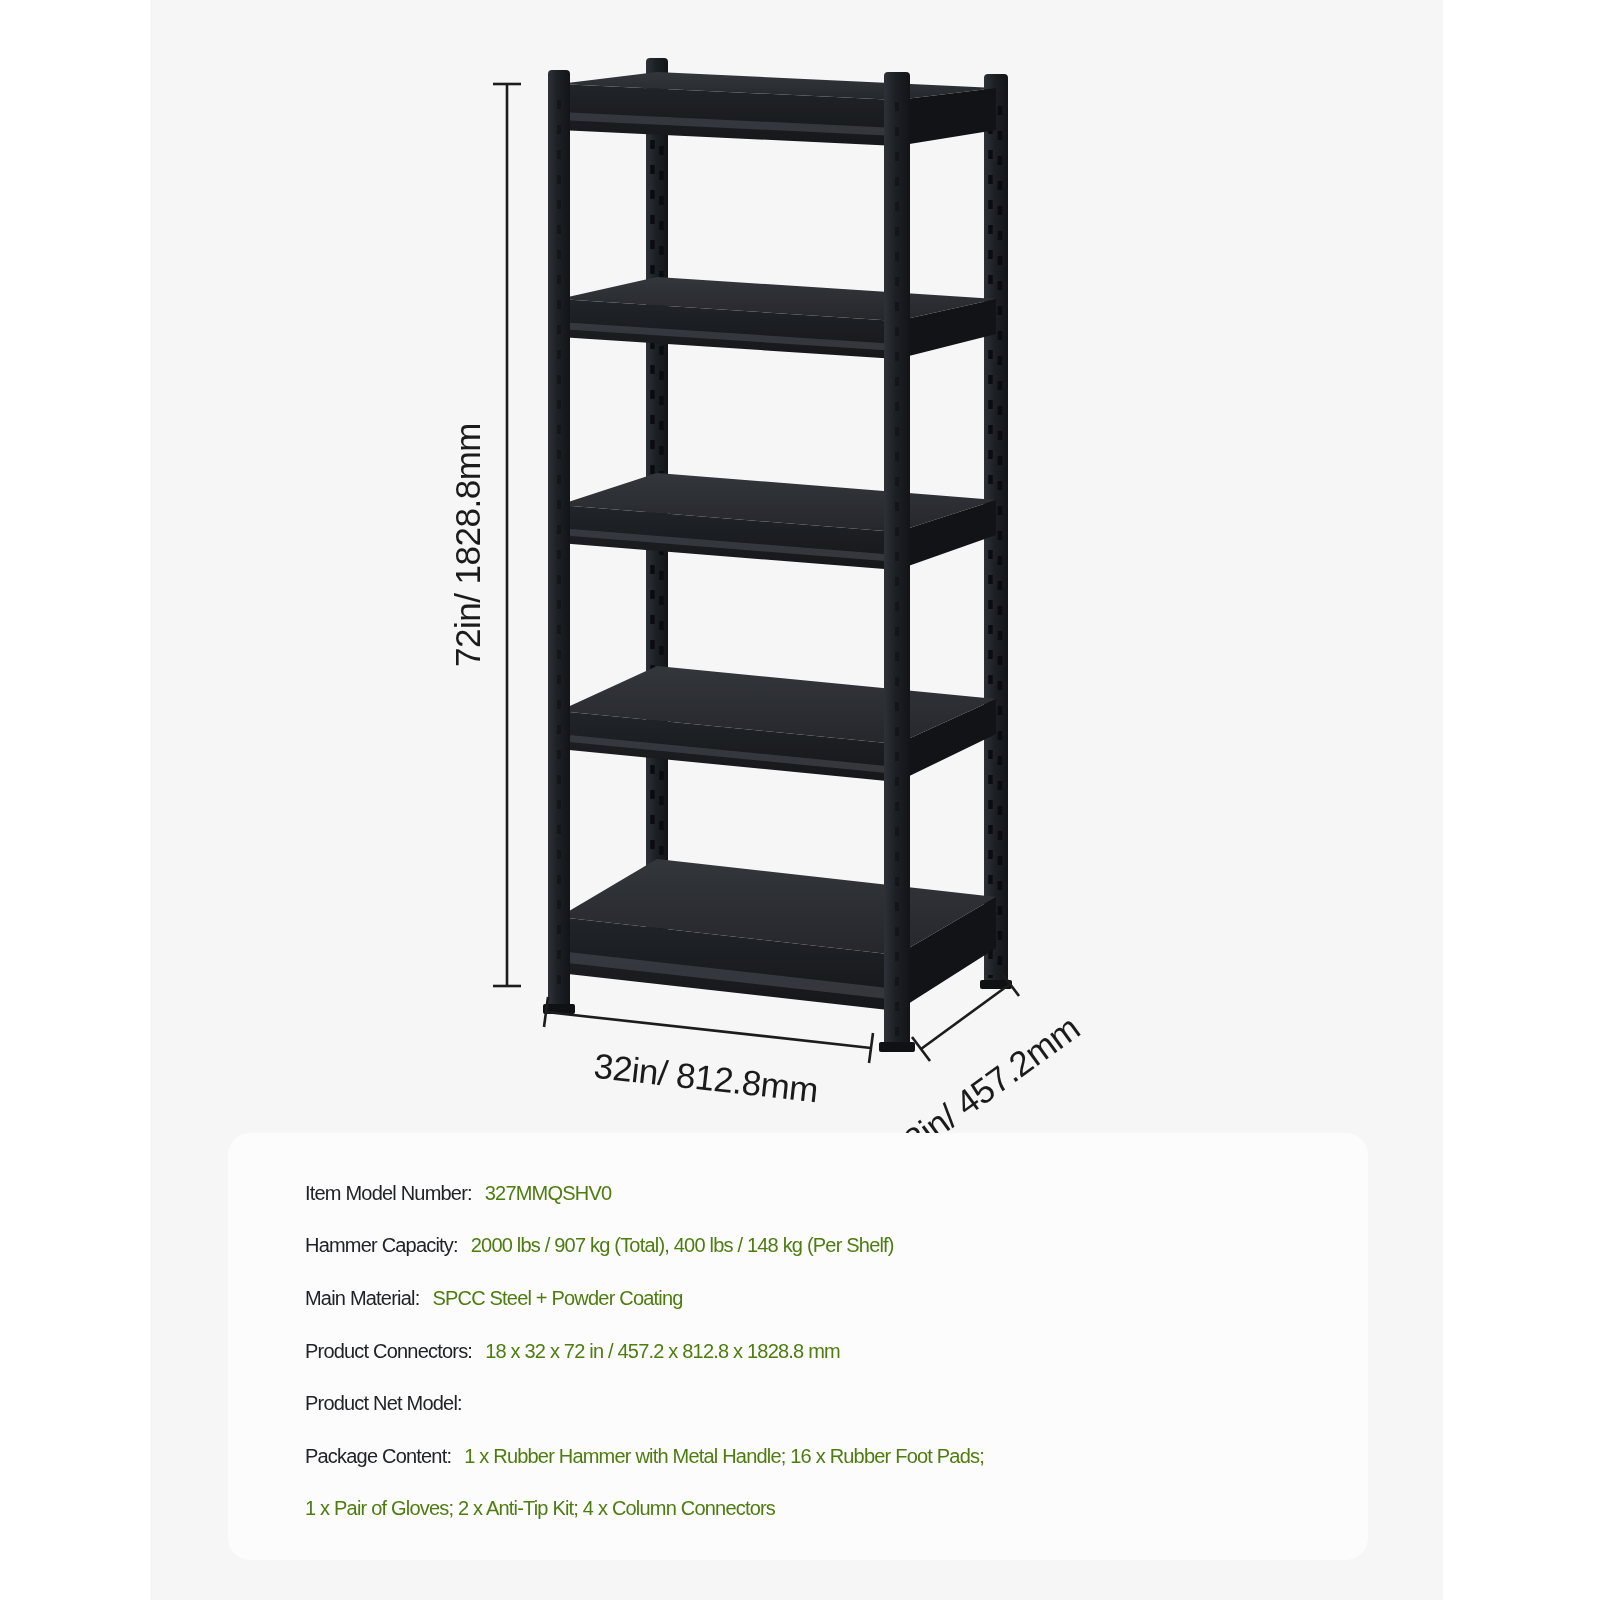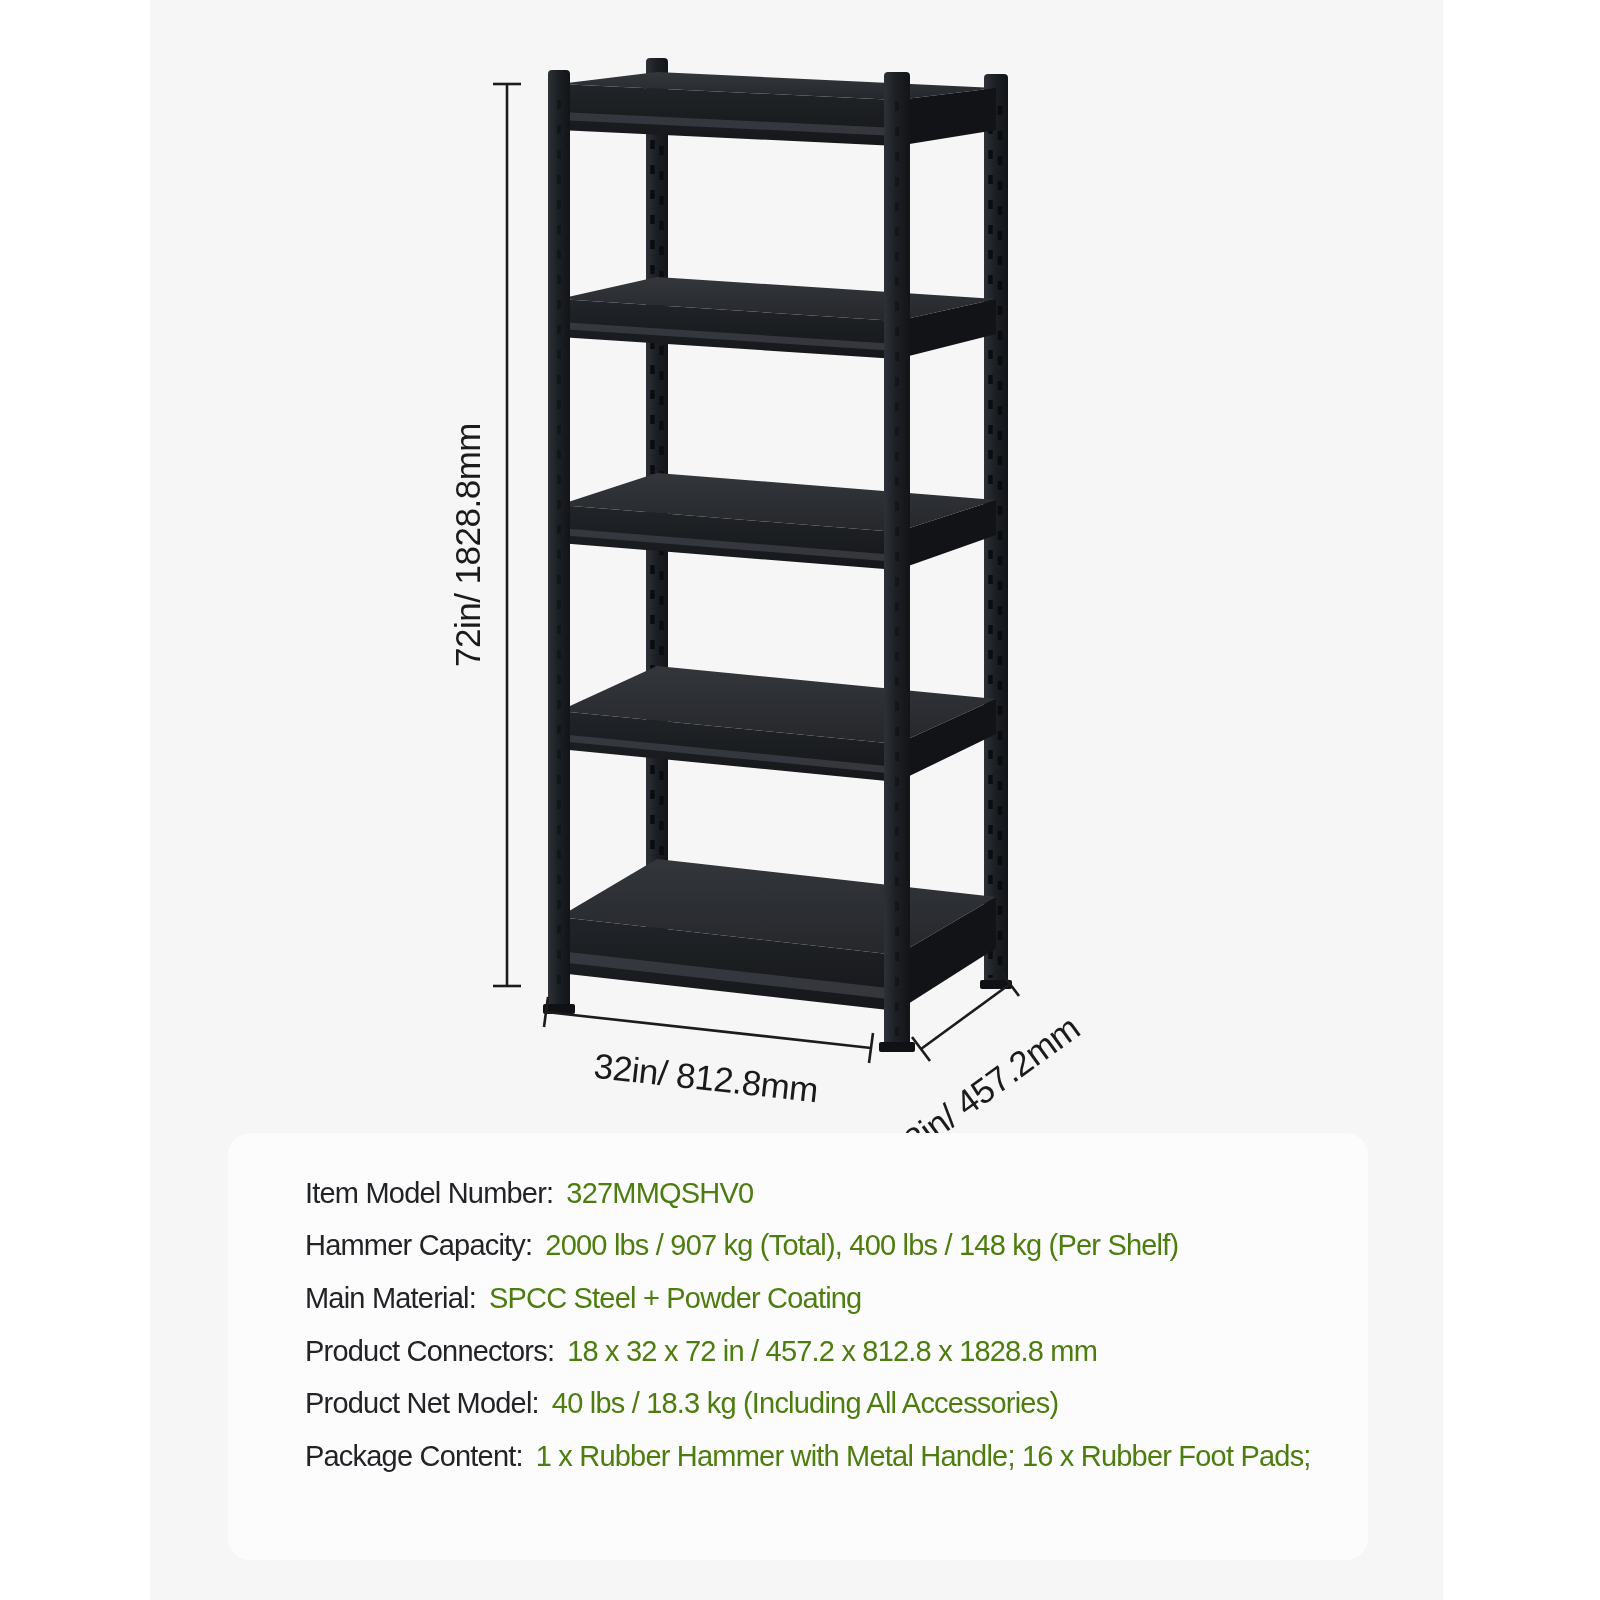--- a/index.html
+++ b/index.html
@@ -41,21 +41,21 @@
     background: #fcfcfc;
     border-radius: 22px;
     box-sizing: border-box;
     padding: 34px 40px 0 77px;
   }
   .spec-row {
     height: 52.6px;
     display: flex;
     align-items: center;
     white-space: nowrap;
-    font-size: 29px;
+    font-size: 20px;
     letter-spacing: -0.8px;
     color: #212327;
   }
   .spec-row .lbl { color: #212327; }
   .spec-row .val { color: #4d7c0f; margin-left: 13px; }
   .spec-row.continuation .val { margin-left: 0; }
 </style>
 </head>
 <body>
 
@@ -175,20 +175,23 @@
     <div class="spec-row">
       <span class="lbl">Main Material:</span>
       <span class="val">SPCC Steel + Powder Coating</span>
     </div>
     <div class="spec-row">
       <span class="lbl">Product Connectors:</span>
       <span class="val">18 x 32 x 72 in / 457.2 x 812.8 x 1828.8 mm</span>
     </div>
     <div class="spec-row">
       <span class="lbl">Product Net Model:</span>
-      <span class="val">40 lbs / 18.3 kg (Including All Accessories)</span>
     </div>
     <div class="spec-row">
       <span class="lbl">Package Content:</span>
       <span class="val">1 x Rubber Hammer with Metal Handle; 16 x Rubber Foot Pads;</span>
     </div>
+    <div class="spec-row continuation">
+      <span class="lbl"></span>
+      <span class="val">1 x Pair of Gloves; 2 x Anti-Tip Kit; 4 x Column Connectors</span>
+    </div>
   </div>
 </div>
 
 </body></html>

